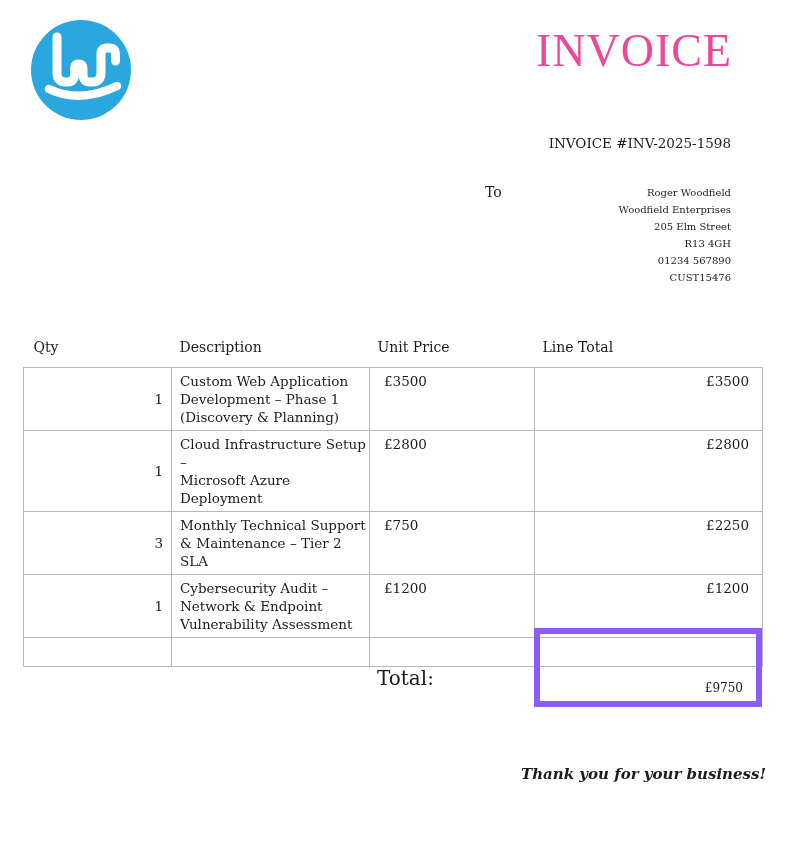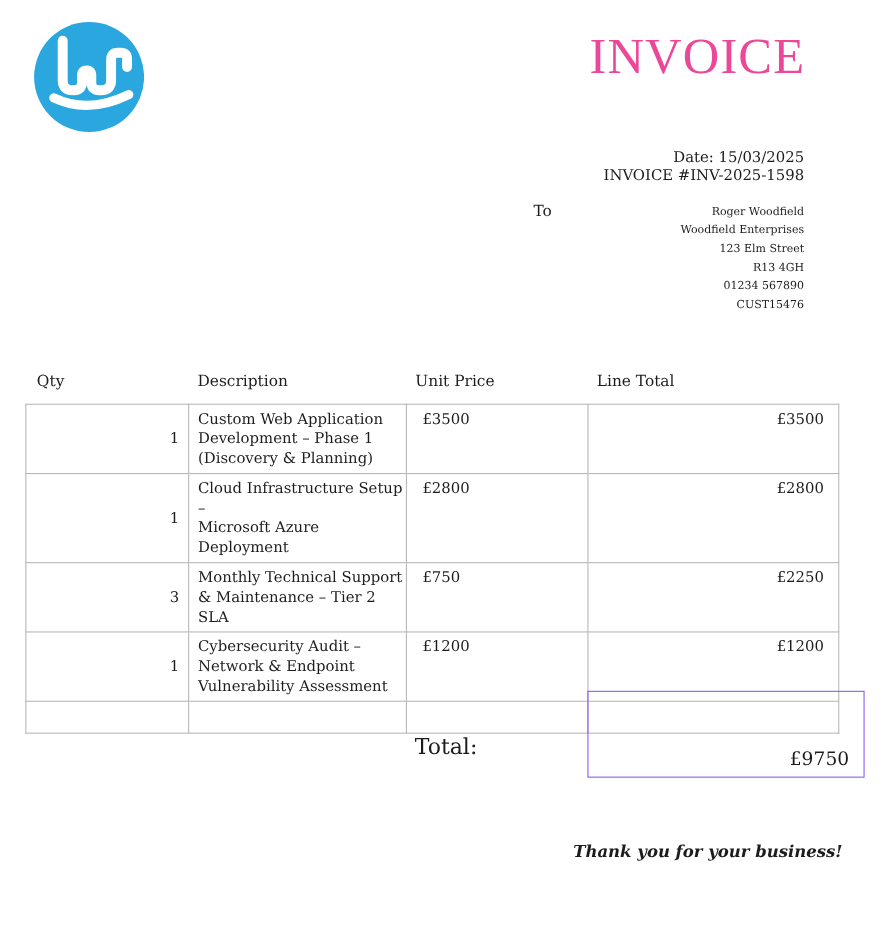--- a/index.html
+++ b/index.html
@@ -93,29 +93,29 @@
   .cell-desc  { white-space: pre-line; padding-left: 8px !important; padding-right: 3px !important; }
   .cell-price { padding-left: 14px !important; }
   .cell-total { text-align: right; padding-right: 13px !important; }
 
   
   .total-label { position: absolute; left: 377px; top: 666px; font-size: 20px; }
   .total-box {
     position: absolute;
     left: 534px;
     top: 628px;
-    width: 252px;
+    width: 228px;
     height: 79px;
     box-sizing: border-box;
-    border: 1px solid #8b5cf6;
+    border: 6px solid #8b5cf6;
     display: flex;
     align-items: flex-end;
     justify-content: flex-end;
     padding: 6px 13px;
-    font-size: 17px;
+    font-size: 12px;
   }
 
   
   .footer-message {
     position: absolute;
     top: 765px;
     left: 0;
     width: 766px;
     text-align: right;
     font-size: 15px;
@@ -132,29 +132,28 @@
     <svg viewBox="0 0 100 100" width="100" height="100">
       <circle cx="50" cy="50" r="50" fill="#2BA7DF"></circle>
       <path d="M26 17 L26 53 Q26 62 35 62 L36.5 62 Q43.5 62 43.5 54.5 L43.5 48 Q43.5 44 47.75 44 Q52 44 52 48 L52 54.5 Q52 62 59 62 L61 62 Q70 62 70 53 L70 34 Q70 28 76 28 L79 28 Q84.5 28 84.5 33.5 L84.5 41" fill="none" stroke="#ffffff" stroke-width="9" stroke-linecap="round" stroke-linejoin="round"></path>
       <path d="M18 69 Q49 84 86 66" fill="none" stroke="#ffffff" stroke-width="8.5" stroke-linecap="round"></path>
     </svg>
   </div>
 
   <div class="invoice-title">INVOICE</div>
 
   <div class="meta">
-    <div>Date: 15/03/2025</div>
     <div>INVOICE #INV-2025-1598</div>
   </div>
 
   <div class="to-label">To</div>
   <div class="recipient">
     <div>Roger Woodfield</div>
     <div>Woodfield Enterprises</div>
-    <div>123 Elm Street</div>
+    <div>205 Elm Street</div>
     <div>R13 4GH</div>
     <div>01234 567890</div>
     <div>CUST15476</div>
   </div>
 
   <table class="items-table">
     <colgroup>
       <col class="c-qty">
         <col class="c-desc">
         <col class="c-price">

